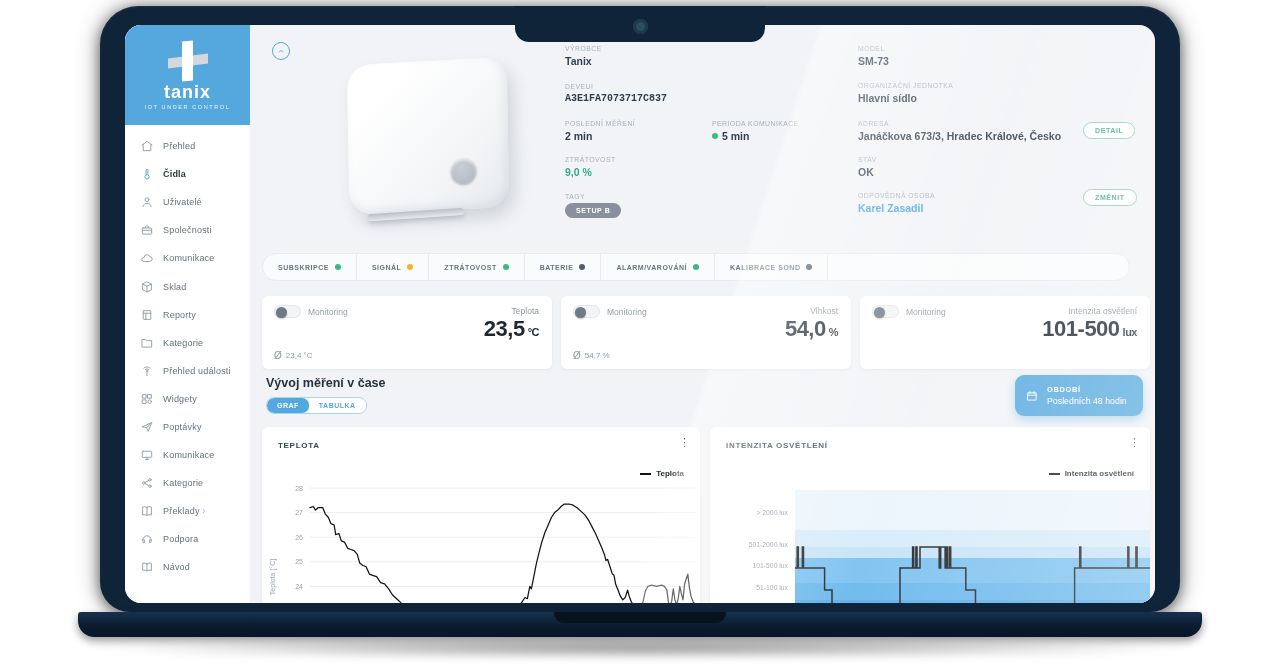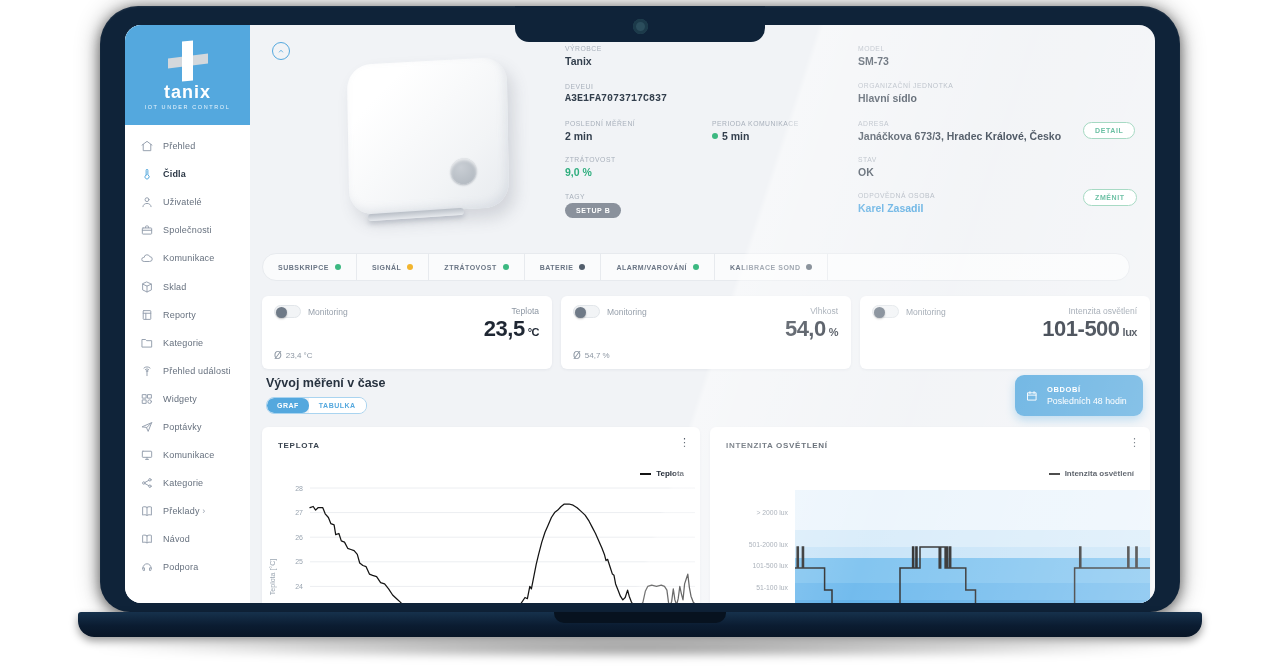--- a/index.html
+++ b/index.html
@@ -238,29 +238,29 @@
               <span class="lb">Kategorie</span>
             </div>
             <div class="nav-item expandable">
               <span class="ic"><svg viewBox="0 0 24 24">
                   <path d="M12 5.8C10.2 4.4 6.8 4.3 4.5 5.2V19c2.3-.9 5.7-.8 7.5.6 1.8-1.4 5.2-1.5 7.5-.6V5.2c-2.3-.9-5.7-.8-7.5.6ZM12 5.8v13.8"></path>
                 </svg></span>
               <span class="lb">Překlady</span>
             </div>
             <div class="nav-item">
               <span class="ic"><svg viewBox="0 0 24 24">
+                  <path d="M5 13.5a7 7 0 0 1 14 0M5 13.5h2.6V18H5.8a.8.8 0 0 1-.8-.8ZM19 13.5h-2.6V18h1.8a.8.8 0 0 0 .8-.8Z"></path>
+                </svg></span>
+              <span class="lb">Podpora</span>
+            </div>
+            <div class="nav-item">
+              <span class="ic"><svg viewBox="0 0 24 24">
                   <path d="M12 6.5c-1.8-1.5-5-1.6-7.5-.7V18c2.5-.9 5.7-.8 7.5.7 1.8-1.5 5-1.6 7.5-.7V5.8c-2.5-.9-5.7-.8-7.5.7ZM12 6.5v12.2"></path>
                 </svg></span>
               <span class="lb">Návod</span>
-            </div>
-            <div class="nav-item">
-              <span class="ic"><svg viewBox="0 0 24 24">
-                  <path d="M5 13.5a7 7 0 0 1 14 0M5 13.5h2.6V18H5.8a.8.8 0 0 1-.8-.8ZM19 13.5h-2.6V18h1.8a.8.8 0 0 0 .8-.8Z"></path>
-                </svg></span>
-              <span class="lb">Podpora</span>
             </div>
           </nav>
       </aside>
 
       <main class="main">
         <div class="collapse-btn">
           <svg viewBox="0 0 24 24">
               <path d="M8 14.5 12 10l4 4.5"></path>
             </svg>
         </div>

